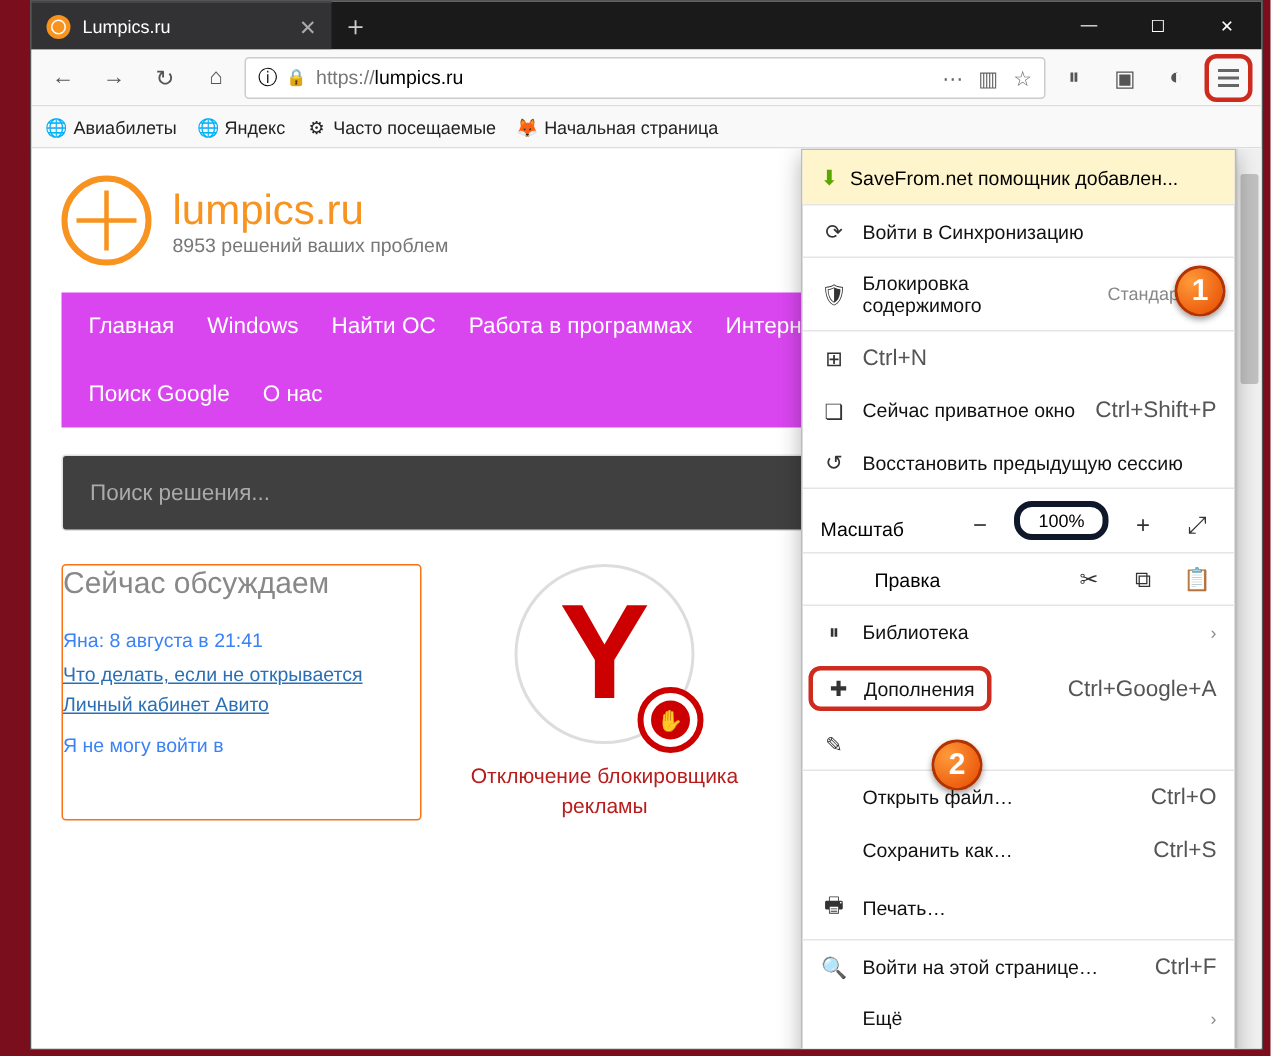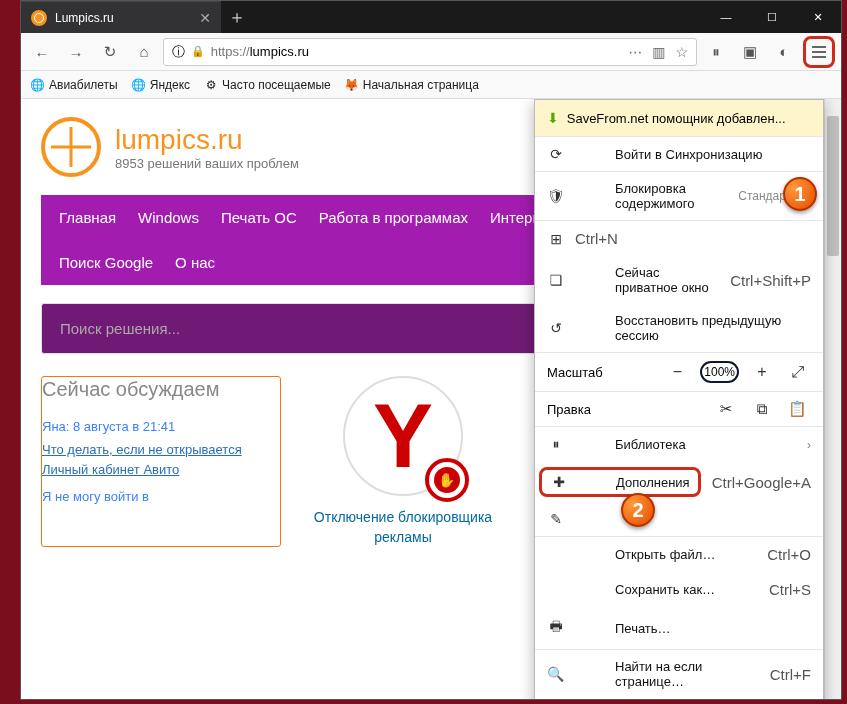--- a/index.html
+++ b/index.html
@@ -31,52 +31,52 @@
 .scroll{position:absolute;right:0;top:0;bottom:0;width:17px;background:#f0f0f0;border-left:1px solid #ddd;}
 .scroll::before{content:"";position:absolute;top:17px;left:2px;right:2px;height:140px;background:#c1c1c1;border-radius:2px;}
 .page{padding:18px 20px;}
 .logo-row{display:flex;align-items:center;gap:14px;margin-bottom:18px;}
 .logo{width:60px;height:60px;border:4px solid #f7931e;border-radius:50%;position:relative;}
 .logo::before,.logo::after{content:"";position:absolute;background:#f7931e;}
 .logo::before{left:50%;top:6px;bottom:6px;width:3px;transform:translateX(-50%);}
 .logo::after{top:50%;left:6px;right:6px;height:3px;transform:translateY(-50%);}
 .logo-text h1{color:#f7931e;font-size:28px;font-weight:400;}
 .logo-text p{color:#777;font-size:13px;}
-.nav{background:#a21caf;color:#fff;}
+.nav{background:#d946ef;color:#fff;}
 .nav-row{display:flex;padding:14px 18px;gap:22px;font-size:15px;}
-.search-box{margin-top:18px;border:1px solid #e0e0e0;border-radius:3px;padding:16px 18px;color:#aaa;font-size:15px;background:#701a75;}
+.search-box{margin-top:18px;border:1px solid #e0e0e0;border-radius:3px;padding:16px 18px;color:#aaa;font-size:15px;background:#404040;}
 .cols{display:flex;gap:22px;margin-top:22px;}
 .card{border:1px solid #f97316;border-radius:3px;width:240px;}
 .card h3{color:#888;font-weight:400;font-size:20px;line-height:1.2;margin-bottom:18px;}
 .card .meta{font-size:13px;color:#3b82f6;margin-bottom:6px;}
 .card a{color:#2a6fb5;text-decoration:underline;font-size:13px;line-height:1.5;}
 .article{width:200px;text-align:center;}
 .yicon{width:120px;height:120px;position:relative;margin:0 auto;}
 .ycircle{position:absolute;inset:0;border:2px solid #ddd;border-radius:50%;}
 .y-letter{position:absolute;left:50%;top:50%;transform:translate(-50%,-50%);font-size:90px;font-weight:bold;color:#cc0000;font-family:Arial;}
 .block-badge{position:absolute;right:-6px;bottom:-6px;width:44px;height:44px;border:4px solid #cc0000;border-radius:50%;background:#fff;display:flex;align-items:center;justify-content:center;}
 .block-badge::after{content:"✋";color:#fff;background:#cc0000;border-radius:50%;width:26px;height:26px;display:flex;align-items:center;justify-content:center;font-size:14px;}
-.article p{color:#0369a1;font-size:14px;margin-top:12px;line-height:1.4;}
+.article p{color:#b91c1c;font-size:14px;margin-top:12px;line-height:1.4;}
 
 .menu{position:absolute;right:17px;top:0;width:290px;background:#fff;border:1px solid #bbb;box-shadow:0 4px 14px rgba(0,0,0,.3);font-size:13px;}
 .m-banner{background:#fff5cc;padding:10px 12px;display:flex;align-items:center;gap:8px;}
 .m-banner .dl{color:#5aa700;font-size:14px;}
 .m-row{display:flex;align-items:center;padding:9px 12px;gap:10px;position:relative;}
 .m-sep{border-top:1px solid #e5e5e5;}
 .m-icon{width:18px;text-align:center;color:#333;font-size:14px;}
-.m-label{flex:1;color:#111;margin-left:40px;}
+.m-label{flex:1;color:#111;}
 .m-short{color:#555;font-size:15px;}
 .m-sub{color:#888;font-size:12px;}
 .m-arrow{color:#888;font-size:12px;}
-.zoom-row{display:flex;align-items:center;padding:8px 12px;gap:10px;}
+.zoom-row{display:flex;align-items:flex-end;padding:8px 12px;gap:10px;}
 .zl{flex:1;}
 .zbtn{width:26px;text-align:center;font-size:16px;color:#333;}
-.zval{border:2px solid #0f172a;border-radius:12px;padding:2px 2px;font-size:12px;}
+.zval{border:4px solid #0f172a;border-radius:12px;padding:2px 12px;font-size:12px;}
 .edit-row{display:flex;align-items:center;padding:8px 12px;gap:10px;}
-.edit-row .el{flex:1;}
+.edit-row .el{flex:1;margin-left:36px;}
 .ebtn{width:26px;text-align:center;font-size:15px;color:#333;}
 .addons-hl{display:inline-flex;align-items:center;gap:8px;border:3px solid #cc2b1e;border-radius:8px;padding:4px 8px;margin:-4px -4px -4px -8px;}
 
 .callout{position:absolute;width:34px;height:34px;border-radius:50%;background:radial-gradient(circle at 30% 30%,#ff9a3a,#e64a00);border:2px solid #b33300;color:#fff;font-weight:bold;font-size:20px;display:flex;align-items:center;justify-content:center;box-shadow:0 2px 4px rgba(0,0,0,.4);}
 .c1{right:24px;top:78px;}
 .c2{right:186px;top:394px;}
 </style>
 </head>
 <body>
 
@@ -147,21 +147,21 @@
         <div class="logo"></div>
         <div class="logo-text">
           <h1>lumpics.ru</h1>
           <p>8953 решений ваших проблем</p>
         </div>
       </div>
       <div class="nav">
         <div class="nav-row">
           <span>Главная</span>
           <span>Windows</span>
-          <span>Печать ОС</span>
+          <span>Найти ОС</span>
           <span>Работа в программах</span>
           <span>Интернет</span>
         </div>
         <div class="nav-row">
           <span>Поиск Google</span>
           <span>О нас</span>
         </div>
       </div>
       <div class="search-box">Поиск решения...</div>
       <div class="cols">
@@ -248,21 +248,21 @@
         <span class="m-icon"></span>
         <span class="m-label">Сохранить как…</span>
         <span class="m-short">Ctrl+S</span>
       </div>
       <div class="m-row">
         <span class="m-icon">🖶</span>
         <span class="m-label">Печать…</span>
       </div>
       <div class="m-row m-sep">
         <span class="m-icon">🔍</span>
-        <span class="m-label">Найти на если странице…</span>
+        <span class="m-label">Войти на этой странице…</span>
         <span class="m-short">Ctrl+F</span>
       </div>
       <div class="m-row">
         <span class="m-icon"></span>
         <span class="m-label">Ещё</span>
         <span class="m-arrow">›</span>
       </div>
       <div class="m-row">
         <span class="m-icon"></span>
         <span class="m-label">Веб-разработка</span>

